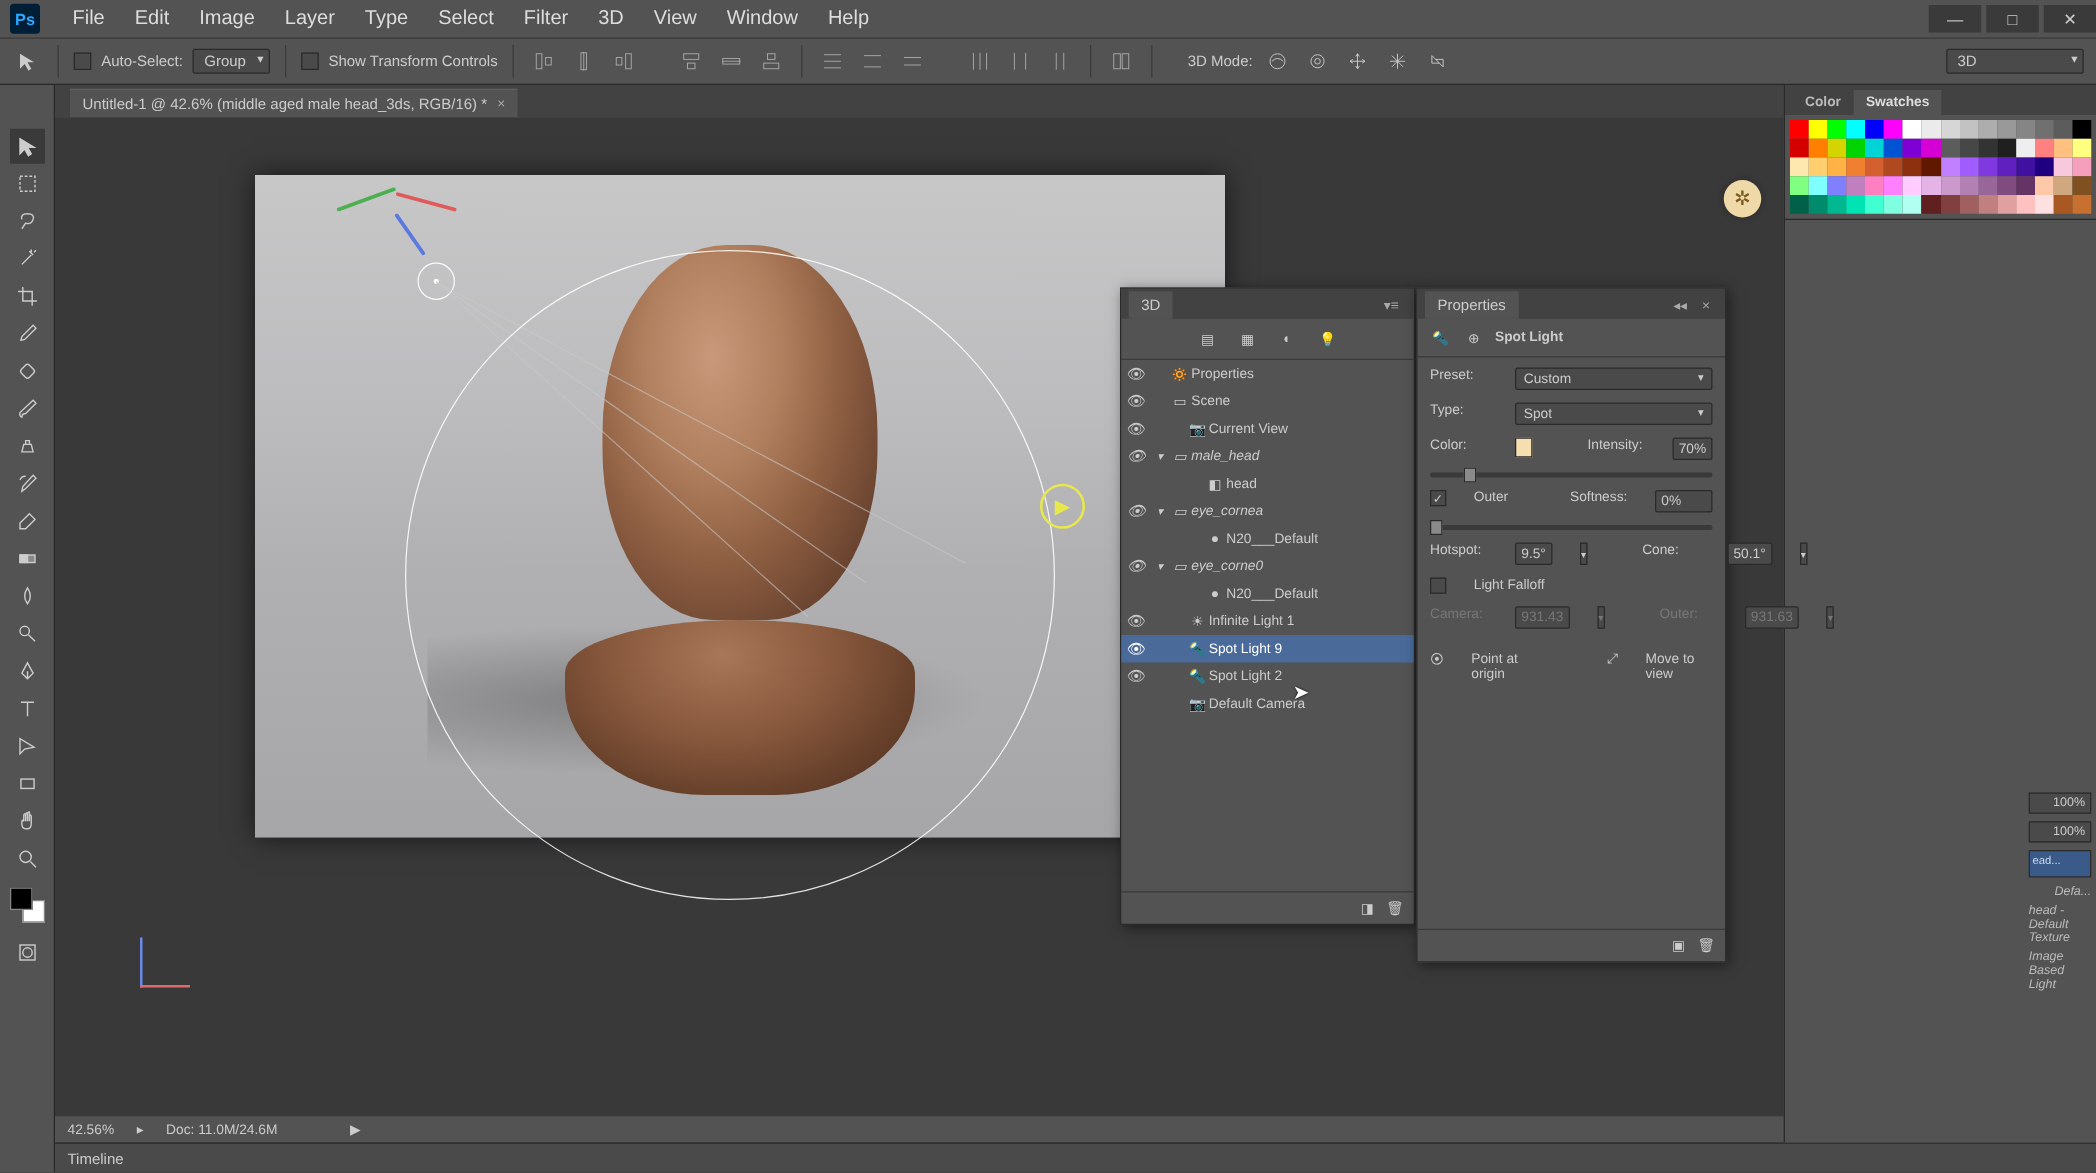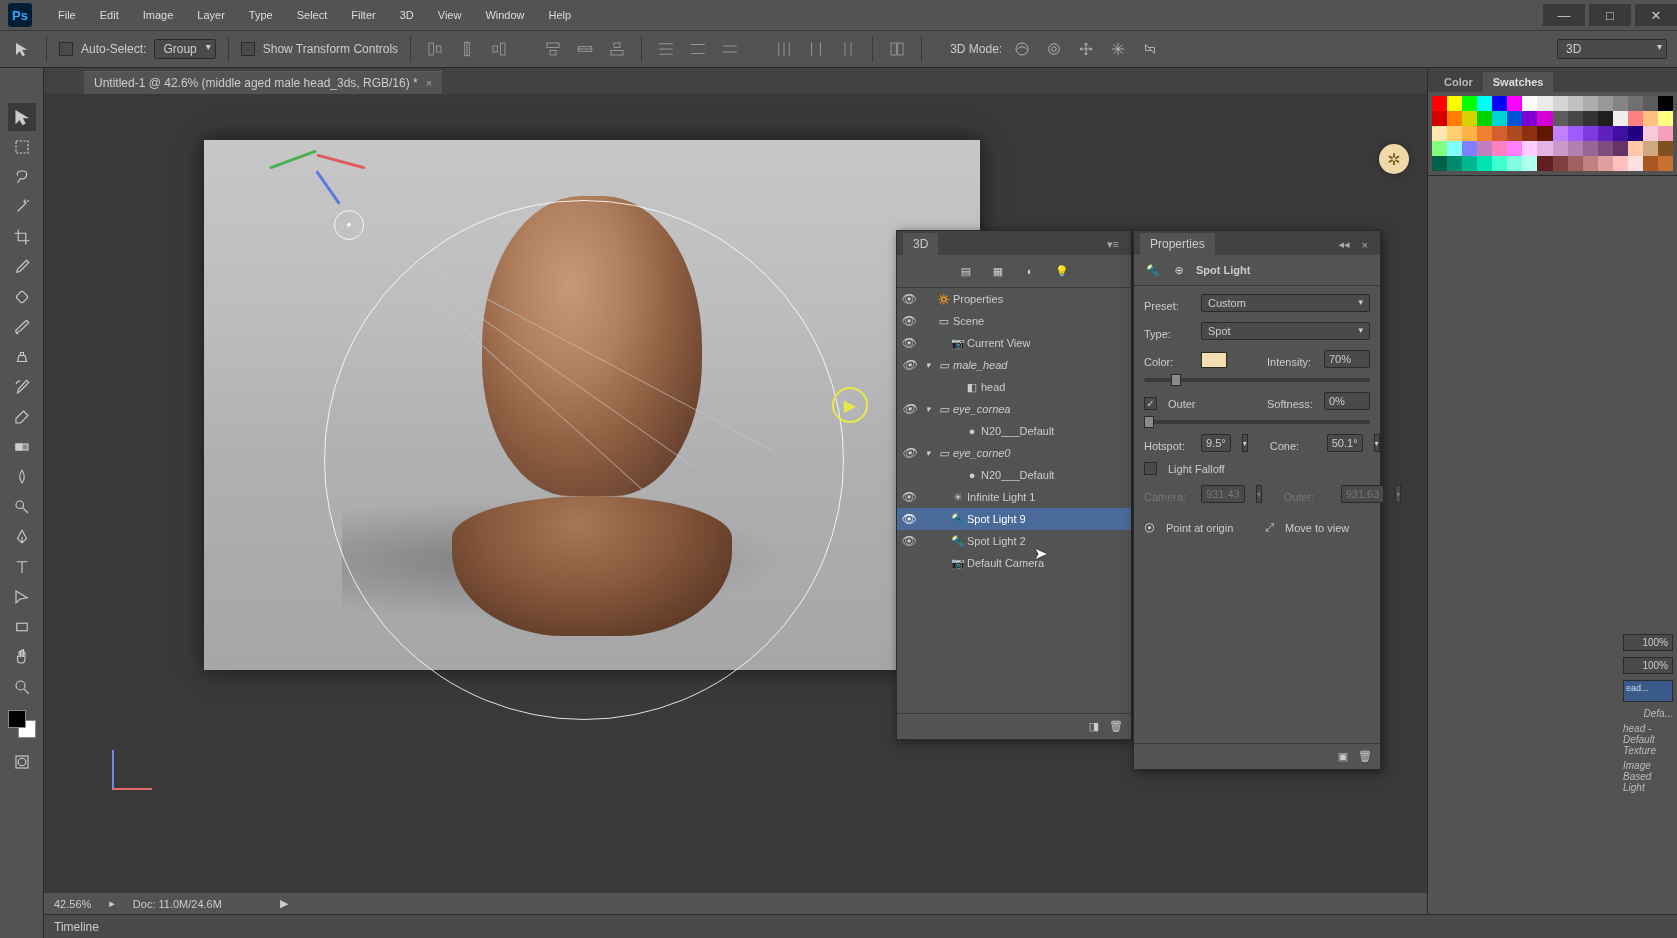--- a/index.html
+++ b/index.html
@@ -1,21 +1,21 @@
 <!DOCTYPE html>
 <html><head>
 <meta charset="utf-8">
 <style>
 * { margin: 0; padding: 0; box-sizing: border-box; font-family: "Segoe UI", Tahoma, sans-serif; }
 body { background: #535353; color: #ccc; font-size: 11px; overflow: hidden; width: 1677px; height: 938px; position: relative; }
 
 
 .menubar { height: 30px; background: #535353; display: flex; align-items: center; padding-left: 8px; }
 .ps-logo { width: 24px; height: 24px; background: #001e36; color: #31a8ff; font-weight: bold; font-size: 13px; display: flex; align-items: center; justify-content: center; border-radius: 3px; margin-right: 14px; }
-.menubar .mitem { padding: 0 12px; height: 30px; display: flex; align-items: center; font-size: 11px; color: #ddd; cursor: pointer; }
+.menubar .mitem { padding: 0 12px; height: 30px; display: flex; align-items: center; font-size: 16px; color: #ddd; cursor: pointer; }
 .window-ctrls { margin-left: auto; display: flex; }
 .window-ctrls .wbtn { width: 42px; height: 22px; background: #3a3a3a; margin-left: 4px; display: flex; align-items: center; justify-content: center; color: #ccc; font-size: 13px; }
 
 
 .optbar { height: 38px; background: #535353; border-top: 1px solid #3a3a3a; border-bottom: 1px solid #282828; display: flex; align-items: center; padding: 0 10px; gap: 8px; }
 .optbar .sep { width: 1px; height: 26px; background: #3a3a3a; margin: 0 4px; }
 .optbar .check { width: 14px; height: 14px; border: 1px solid #2a2a2a; background: #4a4a4a; display: inline-block; }
 .optbar .label { font-size: 12px; color: #ccc; }
 .optbar .dropdown { background: #4a4a4a; border: 1px solid #2a2a2a; padding: 2px 18px 2px 8px; font-size: 12px; color: #ccc; position: relative; border-radius: 2px; }
 .optbar .dropdown::after { content: "▾"; position: absolute; right: 4px; top: 1px; font-size: 10px; }
@@ -26,21 +26,21 @@
 
 .toolbar { position: absolute; left: 0; top: 68px; width: 44px; background: #535353; border-right: 1px solid #282828; display: flex; flex-direction: column; align-items: center; padding-top: 34px; bottom: 0; }
 .toolbar .tool { width: 28px; height: 28px; margin: 1px 0; display: flex; align-items: center; justify-content: center; color: #ccc; cursor: pointer; }
 .toolbar .tool.active { background: #3a3a3a; }
 .toolbar .tool svg { width: 18px; height: 18px; stroke: #ccc; fill: none; stroke-width: 1.5; }
 .toolbar .fgbg { margin-top: 8px; position: relative; width: 28px; height: 28px; }
 .toolbar .fgbg .fg { position: absolute; width: 18px; height: 18px; background: #000; border: 1px solid #888; left: 0; top: 0; }
 .toolbar .fgbg .bg { position: absolute; width: 18px; height: 18px; background: #fff; border: 1px solid #888; right: 0; bottom: 0; }
 
 
-.doctab-row { position: absolute; left: 44px; top: 68px; right: 0; height: 26px; background: #424242; display: flex; align-items: flex-end; padding-left: 28px; }
+.doctab-row { position: absolute; left: 44px; top: 68px; right: 0; height: 26px; background: #424242; display: flex; align-items: flex-end; }
 .doctab { background: #535353; padding: 4px 10px; font-size: 12px; color: #ccc; display: flex; align-items: center; gap: 8px; border-top: 1px solid #606060; margin-left: 12px; }
 .doctab .close { font-size: 11px; color: #aaa; }
 
 
 .canvas-wrap { position: absolute; left: 44px; top: 94px; right: 250px; bottom: 24px; background: #393939; overflow: hidden; }
 .canvas { position: absolute; left: 160px; top: 46px; width: 776px; height: 530px; background: linear-gradient(to bottom, #c7c7c8 0%, #bcbcbe 35%, #b0b0b2 60%, #a6a6a8 100%); box-shadow: 0 0 20px rgba(0,0,0,0.6); }
 
 .head-render { position: absolute; left: 50%; top: 52%; transform: translate(-50%,-50%); width: 340px; height: 440px; }
 .head-neck { position: absolute; bottom: 0; left: 50%; transform: translateX(-50%); width: 280px; height: 140px; background: radial-gradient(ellipse at 45% 20%, #a87658 0%, #8a5a3e 40%, #5e3a26 80%, #3a2216 100%); border-radius: 50% 50% 40% 40% / 30% 30% 60% 60%; }
 .head-skull { position: absolute; top: 0; left: 50%; transform: translateX(-50%); width: 220px; height: 300px; background: radial-gradient(ellipse at 40% 30%, #c9987a 0%, #b07f5e 30%, #8f5f42 55%, #6a4430 80%, #3f2618 100%); border-radius: 45% 45% 40% 40% / 50% 50% 45% 45%; }
@@ -90,21 +90,21 @@
 .scene-row .expand { width: 14px; text-align: center; font-size: 9px; }
 .scene-row .indent { display: inline-block; }
 .scene-row .ico { width: 18px; text-align: center; font-size: 11px; }
 .float-panel .pfooter { position: absolute; bottom: 0; left: 0; right: 0; height: 26px; border-top: 1px solid #3a3a3a; display: flex; align-items: center; justify-content: flex-end; padding: 0 8px; gap: 10px; }
 
 
 .float-panel.panel-props { left: 1133px; top: 230px; width: 248px; height: 540px; }
 .props-body { padding: 8px 10px; font-size: 11px; color: #ccc; display: flex; flex-direction: column; gap: 10px; }
 .props-header { display: flex; align-items: center; gap: 8px; padding: 6px 10px; border-bottom: 1px solid #3a3a3a; }
 .props-header .icon { width: 18px; height: 18px; display: flex; align-items: center; justify-content: center; }
-.prop-row { display: flex; align-items: flex-end; gap: 11px; }
+.prop-row { display: flex; align-items: flex-start; gap: 22px; }
 .prop-row label { min-width: 46px; }
 .prop-select { flex: 1; background: #4a4a4a; border: 1px solid #2a2a2a; padding: 2px 6px; border-radius: 2px; position: relative; }
 .prop-select::after { content: "▾"; position: absolute; right: 6px; top: 2px; font-size: 9px; }
 .prop-input { width: 46px; background: #4a4a4a; border: 1px solid #2a2a2a; padding: 2px 4px; border-radius: 2px; text-align: left; }
 .color-swatch { width: 26px; height: 16px; background: #f5deb0; border: 1px solid #2a2a2a; }
 .prop-check { width: 13px; height: 13px; border: 1px solid #2a2a2a; background: #4a4a4a; display: inline-flex; align-items: center; justify-content: center; font-size: 10px; }
 .slider-track { height: 4px; background: #3a3a3a; position: relative; border-radius: 2px; }
 .slider-thumb { position: absolute; top: -4px; width: 10px; height: 12px; background: #8a8a8a; border: 1px solid #2a2a2a; }
 .disabled { color: #777; }
 .spin-btn { width: 14px; height: 18px; background: #4a4a4a; border: 1px solid #2a2a2a; display: flex; align-items: center; justify-content: center; font-size: 8px; }

